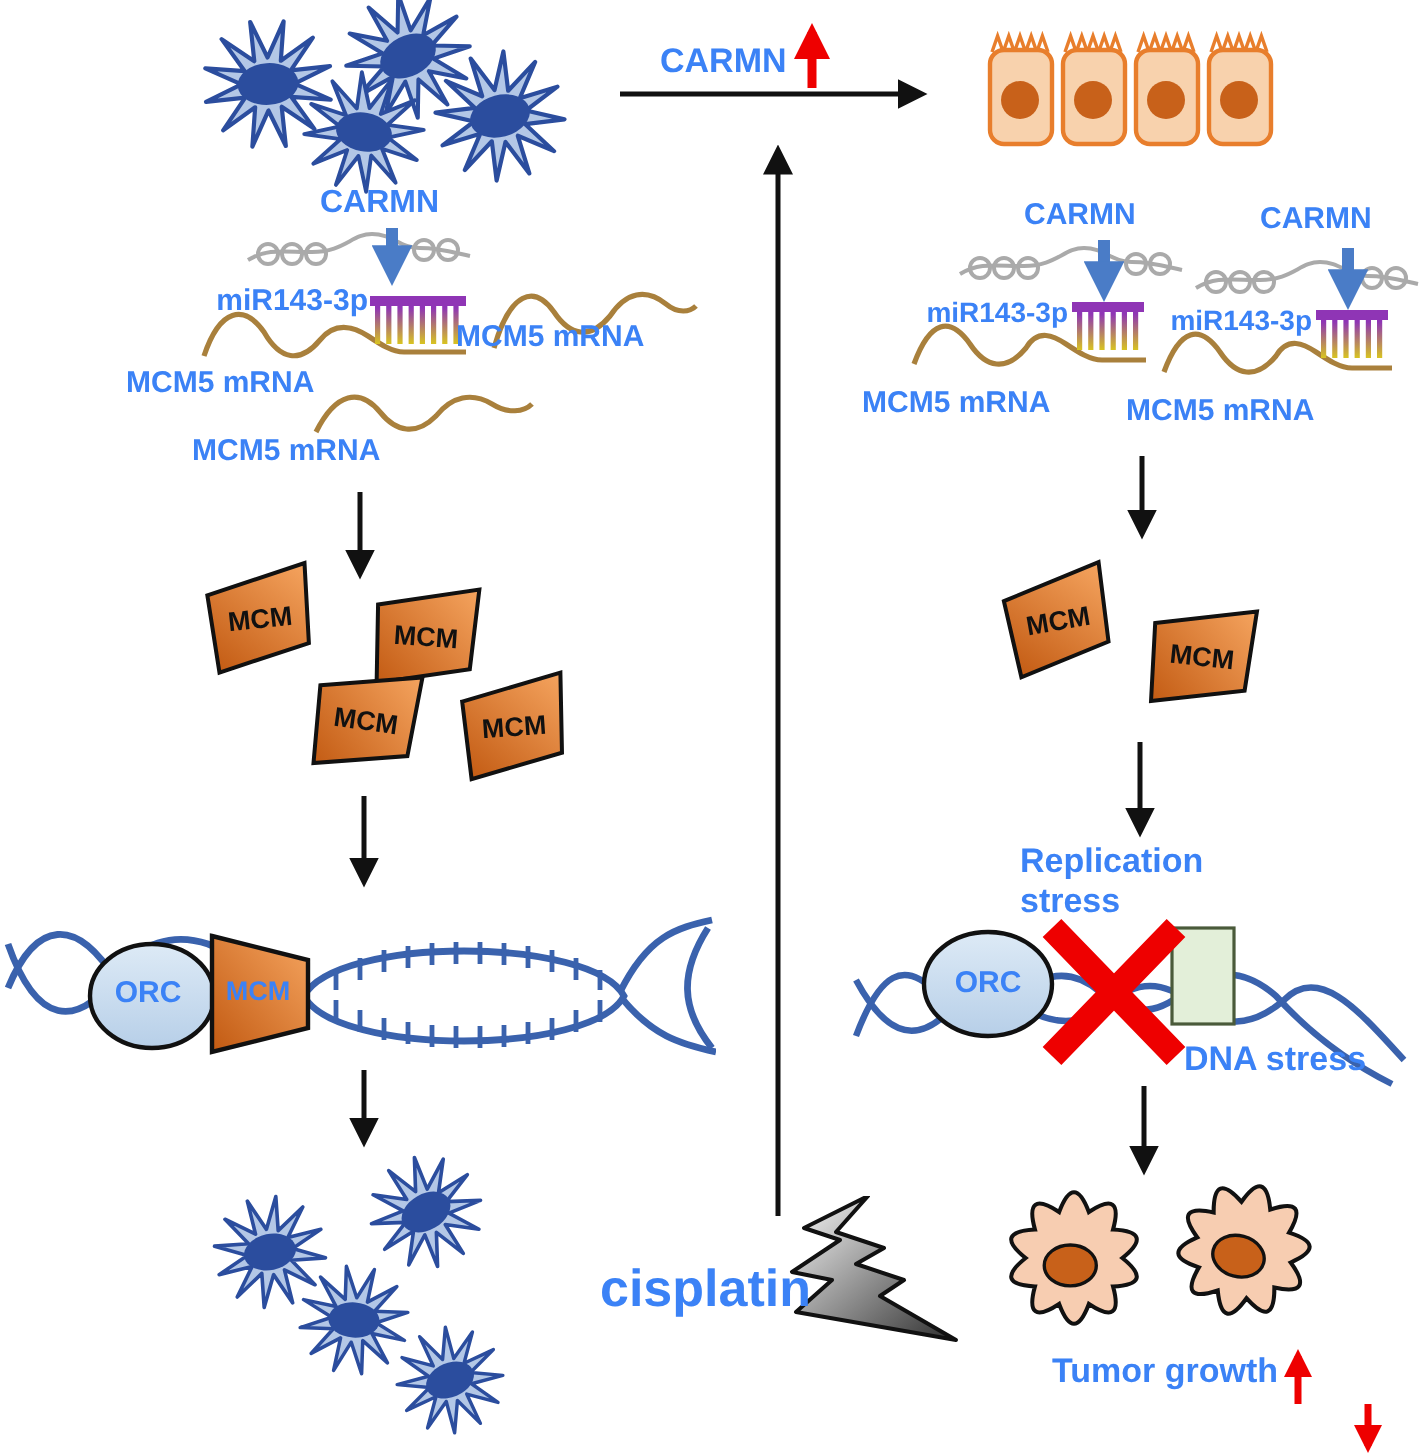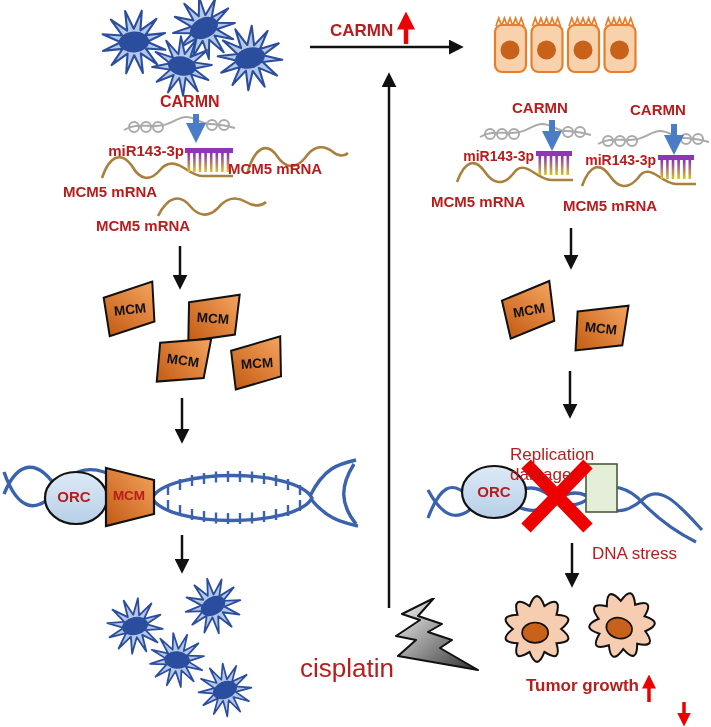--- a/index.html
+++ b/index.html
@@ -1,20 +1,20 @@
 <!DOCTYPE html>
 <html style="--cell_body: #b3c7e6; --cell_nucleus: #2b4d9e; --mcm_dark: #c25a12; --mcm_light: #f5a45f; --mrna: #a9803c; --mir_purple: #8f35b5; --duplex_yellow: #d8c420; --carmn_coil: #aaaaaa; --dna_strand: #3a62ad; --orc_light: #ddeaf6; --orc_dark: #b7cfe8; --accent_red: #ee0000; --damage_box: #e3efd9; --epithelial_fill: #f8d2ad; --epithelial_border: #e87e2c; --tumor_fill: #f7cdb1; --tumor_nucleus: #c8611a;"><head>
 <meta charset="utf-8">
 <style>
   html,body{margin:0;padding:0;background:#fff;}
   #fig{position:relative;width:711px;height:727px;background:#fff;overflow:hidden;
        font-family:"Liberation Sans","DejaVu Sans",sans-serif;color:#111;}
   .abs{position:absolute;}
-  .lbl{position:absolute;font-weight:bold;color:#b91c1c;white-space:nowrap;line-height:1.2;}
-  .reg{font-weight:400;margin-top:24px;}
+  .lbl{position:absolute;font-weight:bold;color:#3b82f6;white-space:nowrap;line-height:1.2;}
+  .reg{font-weight:700;}
   .coil circle{fill:none;stroke:var(--carmn_coil,#aaa);stroke-width:2;}
   .coil path{fill:none;stroke:var(--carmn_coil,#aaa);stroke-width:2;}
   .mcm-unit{position:absolute;width:54px;height:54px;}
   .mcm-label{position:absolute;inset:0;display:flex;align-items:center;justify-content:center;
              font-weight:bold;font-size:13.5px;color:#111;}
   svg{display:block;}
 </style>
 </head>
 <body>
 
@@ -339,19 +339,19 @@
 
   <div class="lbl" style="left:512px;top:99px;font-size:15px">CARMN</div>
   <div class="lbl" style="left:630px;top:101px;font-size:15px">CARMN</div>
   <div class="lbl" style="left:450px;top:148px;width:84px;text-align:right;font-size:14px">miR143-3p</div>
   <div class="lbl" style="left:572px;top:152px;width:84px;text-align:right;font-size:14px">miR143-3p</div>
   <div class="lbl" style="left:431px;top:193px;font-size:15px">MCM5 mRNA</div>
   <div class="lbl" style="left:563px;top:197px;font-size:15px">MCM5 mRNA</div>
 
   <div class="lbl reg" style="left:510px;top:421px;font-size:17px">
     <span style="display:block">Replication</span>
-    <span style="display:block">damage</span>
+    <span style="display:block">stress</span>
   </div>
   <div class="lbl reg" style="left:592px;top:520px;font-size:17px">DNA stress</div>
   <div class="lbl" style="left:526px;top:676px;font-size:17px">Tumor growth</div>
   <div class="lbl reg" style="left:300px;top:629px;font-size:26px">cisplatin</div>
 
 </div>
 
 </body></html>

